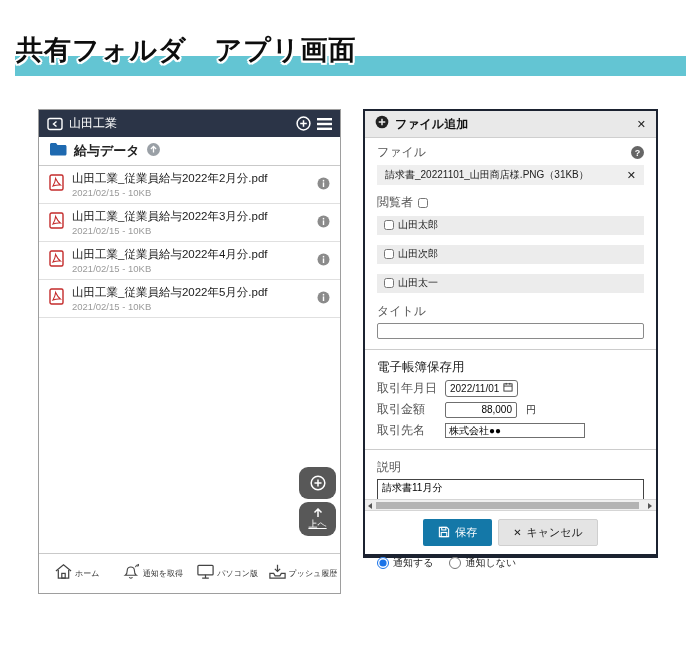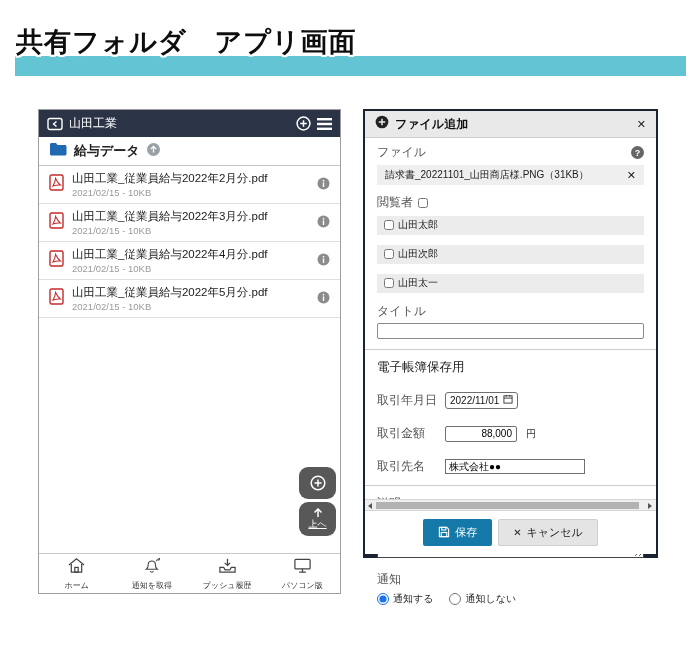--- a/index.html
+++ b/index.html
@@ -2,21 +2,21 @@
 <html><head>
 <meta charset="utf-8">
 <style>
   * { margin:0; padding:0; box-sizing:border-box; }
   html,body { width:700px; height:670px; background:#fff; overflow:hidden;
     font-family:"Liberation Sans","DejaVu Sans",sans-serif; }
   .stage { position:relative; width:700px; height:670px; background:#fff; }
 
   
   .teal-bar { position:absolute; left:15px; top:56px; width:671px; height:20px; background:#63c5d3; }
-  .page-title { position:absolute; left:16px; top:24px; font-size:27px; font-weight:bold; color:#0d0d0d;
+  .page-title { position:absolute; left:16px; top:32px; font-size:27px; font-weight:bold; color:#0d0d0d;
     letter-spacing:1px; z-index:2;
     text-shadow:2px 0 0 #fff,-2px 0 0 #fff,0 2px 0 #fff,0 -2px 0 #fff,
       1.5px 1.5px #fff,-1.5px -1.5px #fff,1.5px -1.5px #fff,-1.5px 1.5px #fff; }
 
   
   .app-panel { position:absolute; left:38px; top:109px; width:303px; height:485px;
     background:#fff; border:1px solid #9e9e9e; display:flex; flex-direction:column; }
   .app-header { height:27px; background:#2b3447; color:#fff; display:flex; align-items:center;
     padding:8px 8px; gap:6px; flex:0 0 auto; }
   .app-header .ttl { font-size:12px; }
@@ -31,21 +31,21 @@
   .file-name { font-size:11.5px; color:#1a1a1a; white-space:nowrap; }
   .file-meta { font-size:9.5px; color:#9a9a9a; margin-top:1px; }
   .list-spacer { flex:1; }
   .fabs { position:absolute; right:4px; bottom:57px; display:flex; flex-direction:column; gap:3px; }
   .fab { width:37px; background:#585858; border-radius:9px; display:flex; flex-direction:column;
     align-items:center; justify-content:center; cursor:pointer; }
   .fab.add { height:32px; }
   .fab.top { height:34px; }
   .fab-label { font-size:9px; color:#fff; text-decoration:underline; margin-top:0px; }
   .bottom-nav { height:40px; border-top:1px solid #c9c9c9; display:flex; flex:0 0 auto; background:#fff; }
-  .nav-item { flex:1; display:flex; flex-direction:column; align-items:center; justify-content:center;
+  .nav-item { flex:1; display:flex; flex-direction:row; align-items:center; justify-content:center;
     gap:2px; cursor:pointer; }
   .nav-label { font-size:8px; color:#333; }
 
   
   .dialog { position:absolute; left:363px; top:109px; width:295px; height:449px; background:#fff;
     border:2px solid #1b2230; border-bottom-width:4px; }
   .dlg-header { height:27px; background:#e9e9e9; border-bottom:1px solid #cfcfcf; display:flex;
     align-items:center; gap:6px; padding:0 10px; }
   .dlg-title { font-size:12px; font-weight:bold; color:#111; }
   .dlg-header .sp { flex:1; }
@@ -60,21 +60,21 @@
   .viewers { margin-top:9px; display:flex; align-items:center; gap:5px; }
   .chips { margin-top:5px; display:flex; gap:10px;flex-direction:column; }
   .chip { background:#ececec; padding:2px 7px 3px; display:inline-flex; align-items:center; gap:4px;
     font-size:10px; color:#222; cursor:pointer; }
   input[type=checkbox] { width:10px; height:10px; accent-color:#1a73e8; }
   .title-label { margin-top:10px; }
   .title-input { margin-top:3px; width:100%; height:16px; border:1px solid #8a8a8a; border-radius:2px;
     font-size:10px; padding:0 3px; }
   .hr { margin:10px -12px 0; border-top:1px solid #ccc; }
   .sec-heading { margin-top:9px; font-size:12.5px; color:#1d1d1d; }
-  .field-row { margin-top:16px; display:flex; align-items:center; }
+  .field-row { margin-top:4px; display:flex; align-items:center; }
   .field-row .lbl { width:68px; flex:0 0 auto; }
   .date-box { border:1px solid #6f6f6f; border-radius:3px; padding:1px 4px 2px; display:inline-flex;
     align-items:center; gap:4px; font-size:10px; color:#111; cursor:pointer; }
   .amount-input { width:72px; height:16px; border:1px solid #6f6f6f; border-radius:2px; font-size:10px;
     text-align:right; padding:0 4px; }
   .unit { margin-left:9px; color:#333; }
   .client-input { width:140px; height:15px; border:1px solid #6f6f6f; font-size:10px; padding:0 3px; }
   .desc-label { margin-top:9px; }
   .desc-area { margin-top:3px; width:100%; height:43px; border:1px solid #444; font-size:10px;
     padding:1px 4px; font-family:"Liberation Sans","DejaVu Sans",sans-serif; resize:both; }
@@ -234,31 +234,31 @@
       <div class="nav-item">
         <span><svg width="20" height="17" viewBox="0 0 20 18" fill="none" stroke="#444" stroke-width="1.2">
               <path d="M4 13c1.5-1 2-2.6 2-5a3.8 3.8 0 0 1 7.6 0c0 2.4.5 4 2 5Z"></path>
               <path d="M8.3 15a1.7 1.7 0 0 0 3.2 0"></path>
               <path d="M14.5 4.5a3.4 3.4 0 0 1 3.4-2.7M17.9 1v2.2h-2.2" stroke-width="1"></path>
             </svg></span>
         <span class="nav-label">通知を取得</span>
       </div>
       <div class="nav-item">
         <span><svg width="19" height="17" viewBox="0 0 20 17" fill="none" stroke="#444" stroke-width="1.3">
+              <rect x="2" y="2" width="16" height="10" rx="1"></rect>
+              <path d="M10 12v3M6.5 15.5h7"></path>
+            </svg></span>
+        <span class="nav-label">パソコン版</span>
+      </div>
+      <div class="nav-item">
+        <span><svg width="19" height="17" viewBox="0 0 20 17" fill="none" stroke="#444" stroke-width="1.3">
               <path d="M10 1.5V8M7.2 5.7 10 8.5l2.8-2.8"></path>
               <path d="M2 10.5h4l1.5 2.5h5l1.5-2.5h4v5H2Z"></path>
             </svg></span>
         <span class="nav-label">プッシュ履歴</span>
-      </div>
-      <div class="nav-item">
-        <span><svg width="19" height="17" viewBox="0 0 20 17" fill="none" stroke="#444" stroke-width="1.3">
-              <rect x="2" y="2" width="16" height="10" rx="1"></rect>
-              <path d="M10 12v3M6.5 15.5h7"></path>
-            </svg></span>
-        <span class="nav-label">パソコン版</span>
       </div>
     </div>
   </div>
 
   <div class="dialog">
     <div class="dlg-header">
       <span>
         <svg width="14" height="14" viewBox="0 0 15 15">
             <circle cx="7.5" cy="7.5" r="6.8" fill="#222"></circle>
             <path d="M7.5 4v7M4 7.5h7" stroke="#e9e9e9" stroke-width="1.6"></path>

